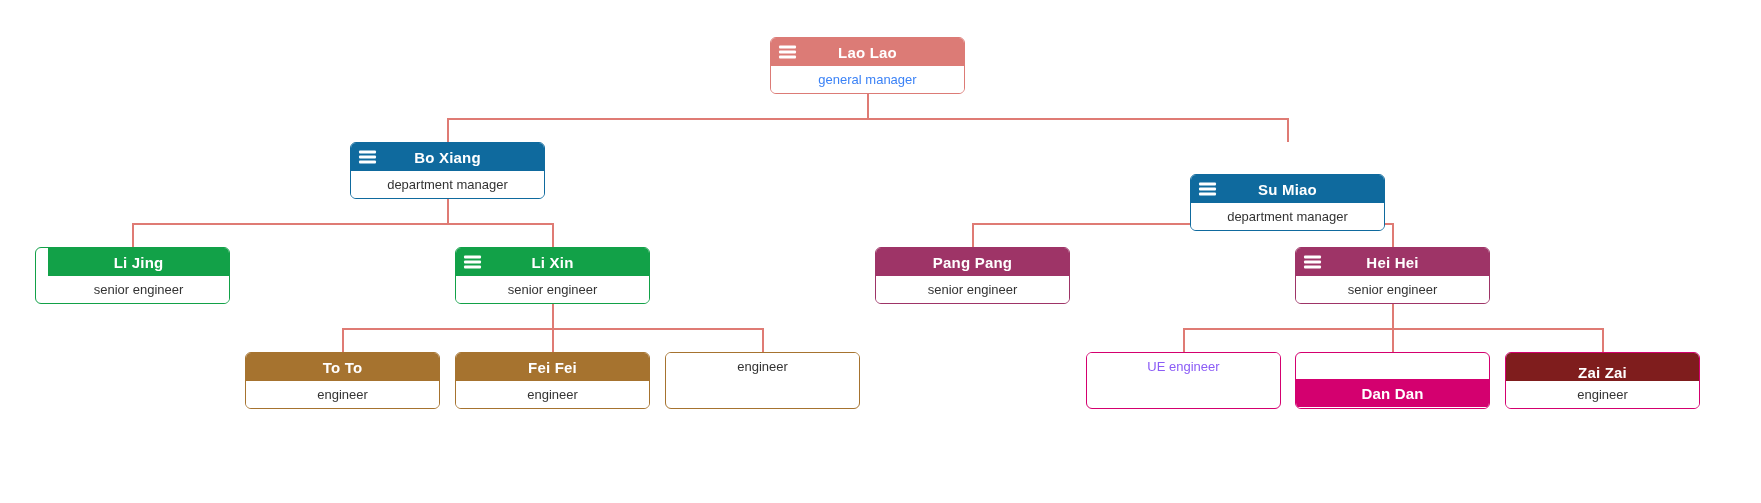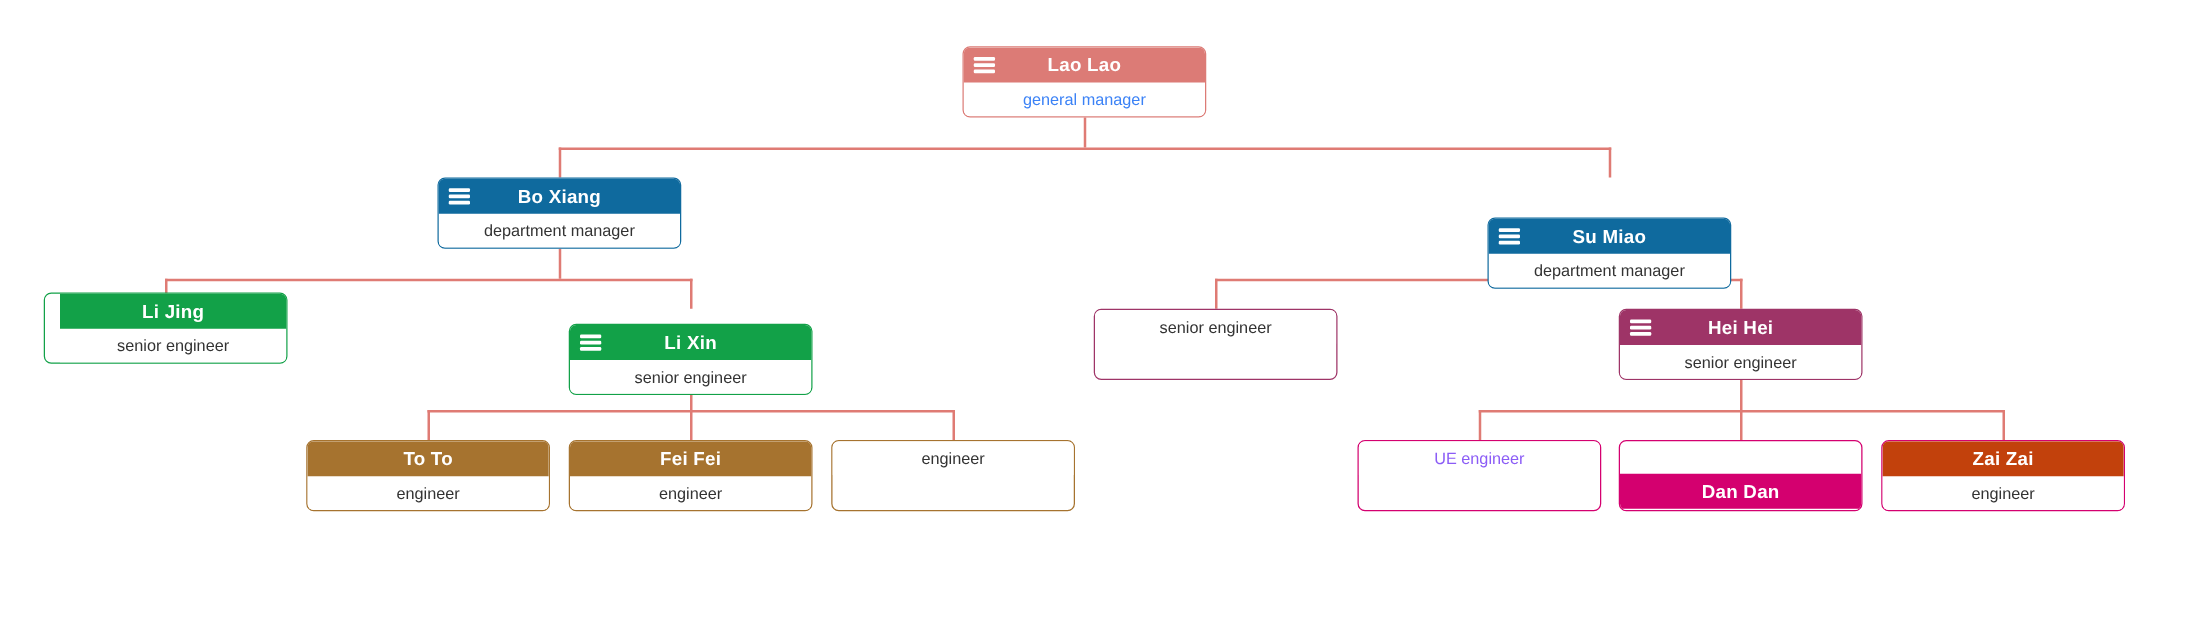--- a/index.html
+++ b/index.html
@@ -105,38 +105,41 @@
       <div class="node-head" style="background: rgb(15, 106, 158);">
         <span class="menu-icon">
           <div class="bar"></div>
           <div class="bar"></div>
           <div class="bar"></div>
         </span>
         <span class="node-name">Su Miao</span>
       </div>
       <div class="node-body" style="color: rgb(51, 51, 51);">department manager</div>
     </div>
-    <div class="node" style="left: 35px; top: 234px; border-color: rgb(18, 161, 72); padding-left: 12px;">
+    <div class="node" style="left: 35px; top: 247px; border-color: rgb(18, 161, 72); padding-left: 12px;">
       <div class="node-head" style="background: rgb(18, 161, 72);">
         <span class="node-name">Li Jing</span>
       </div>
       <div class="node-body" style="color: rgb(51, 51, 51);">senior engineer</div>
     </div>
-    <div class="node" style="left: 455px; top: 259px; border-color: rgb(18, 161, 72);">
+    <div class="node" style="left: 455px; top: 247px; border-color: rgb(18, 161, 72);">
       <div class="node-head" style="background: rgb(18, 161, 72);">
         <span class="menu-icon">
           <div class="bar"></div>
           <div class="bar"></div>
           <div class="bar"></div>
         </span>
         <span class="node-name">Li Xin</span>
       </div>
       <div class="node-body" style="color: rgb(51, 51, 51);">senior engineer</div>
     </div>
     <div class="node" style="left: 875px; top: 247px; border-color: rgb(158, 52, 103);">
+      <div class="node-head" style="background: rgb(158, 52, 103);">
+        <span class="node-name">Pang Pang</span>
+      </div>
       <div class="node-body" style="color: rgb(51, 51, 51);">senior engineer</div>
     </div>
     <div class="node" style="left: 1295px; top: 247px; border-color: rgb(158, 52, 103);">
       <div class="node-head" style="background: rgb(158, 52, 103);">
         <span class="menu-icon">
           <div class="bar"></div>
           <div class="bar"></div>
           <div class="bar"></div>
         </span>
         <span class="node-name">Hei Hei</span>
@@ -161,18 +164,18 @@
     <div class="node" style="left: 1086px; top: 352px; border-color: rgb(212, 0, 111);">
       <div class="node-body" style="color: #8b5cf6;">UE engineer</div>
     </div>
     <div class="node" style="left: 1295px; top: 352px; border-color: rgb(212, 0, 111);">
       <div class="node-head" style="background: rgb(212, 0, 111); margin-top: 26px;">
         <span class="node-name">Dan Dan</span>
       </div>
       <div class="node-body" style="color: rgb(51, 51, 51);">engineer</div>
     </div>
     <div class="node" style="left: 1505px; top: 352px; border-color: rgb(212, 0, 111);">
-      <div class="node-head" style="background: #c2410c;">
+      <div class="node-head" style="background: #7f1d1d; align-items: flex-end;">
         <span class="node-name">Zai Zai</span>
       </div>
       <div class="node-body" style="color: rgb(51, 51, 51);">engineer</div>
     </div>
   </div>
 
 </body></html>

